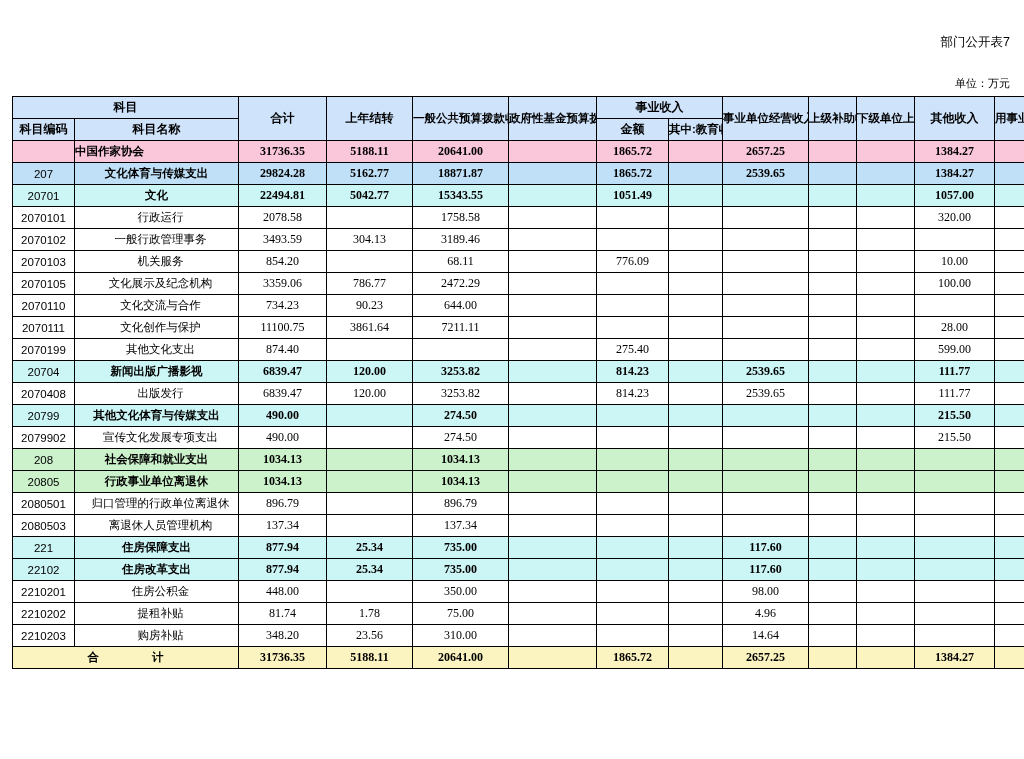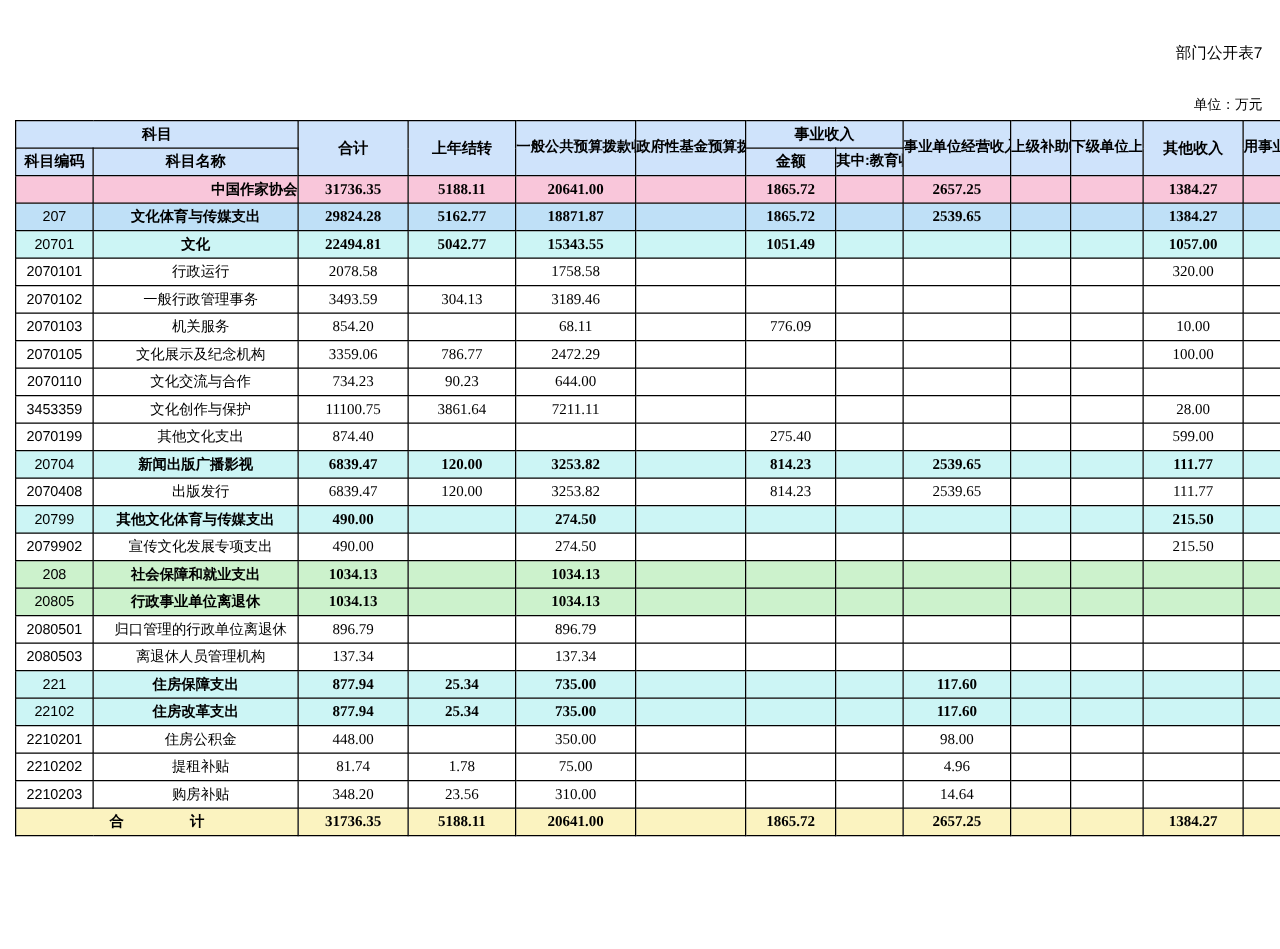--- a/index.html
+++ b/index.html
@@ -83,21 +83,21 @@
   col.c-oper  { width: 86px; }
   col.c-sup   { width: 48px; }
   col.c-sub   { width: 58px; }
   col.c-other { width: 80px; }
   col.c-gap   { width: 80px; }
 
   td.name {
     text-align: left;
     padding-left: 8px;
   }
-  td.name.lvl0 { text-align: right; font-weight: bold; }
+  td.name.lvl0 { text-align: left; font-weight: bold; }
   td.name.lvl1 { font-weight: bold; }
   td.name.lvl2 { font-weight: bold; }
   td.name.lvl3 { padding-left: 8px; font-weight: normal; }
   td.code {
     text-align: left;
     padding-left: 5px;
   }
   td.code.b { font-weight: normal; }
   td.num {
     text-align: right;
@@ -282,21 +282,21 @@
           <td class="num"></td>
           <td class="num"></td>
           <td class="num"></td>
           <td class="num"></td>
           <td class="num"></td>
           <td class="num"></td>
           <td class="num"></td>
           <td class="num"></td>
         </tr>
         <tr class="r-white">
-          <td class="code">3453359</td>
+          <td class="code">2070111</td>
           <td class="name lvl3">文化创作与保护</td>
           <td class="num">11100.75</td>
           <td class="num">3861.64</td>
           <td class="num">7211.11</td>
           <td class="num"></td>
           <td class="num"></td>
           <td class="num"></td>
           <td class="num"></td>
           <td class="num"></td>
           <td class="num"></td>

